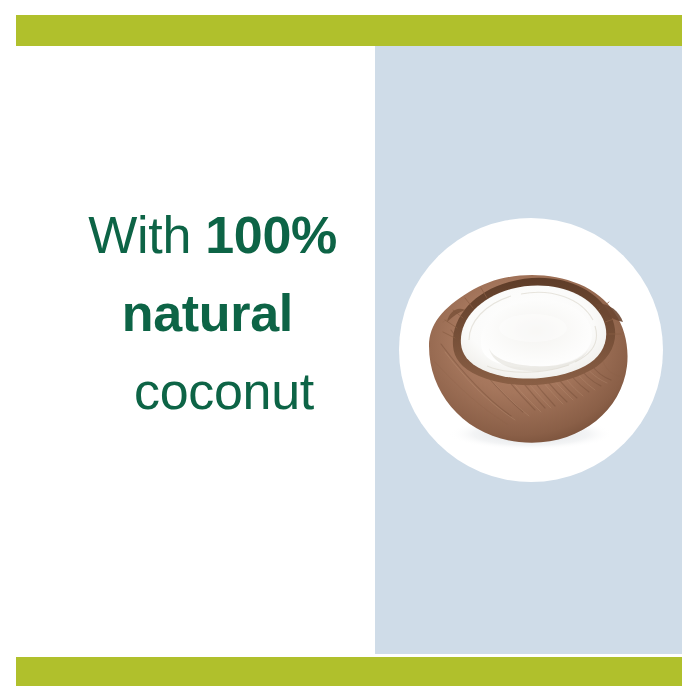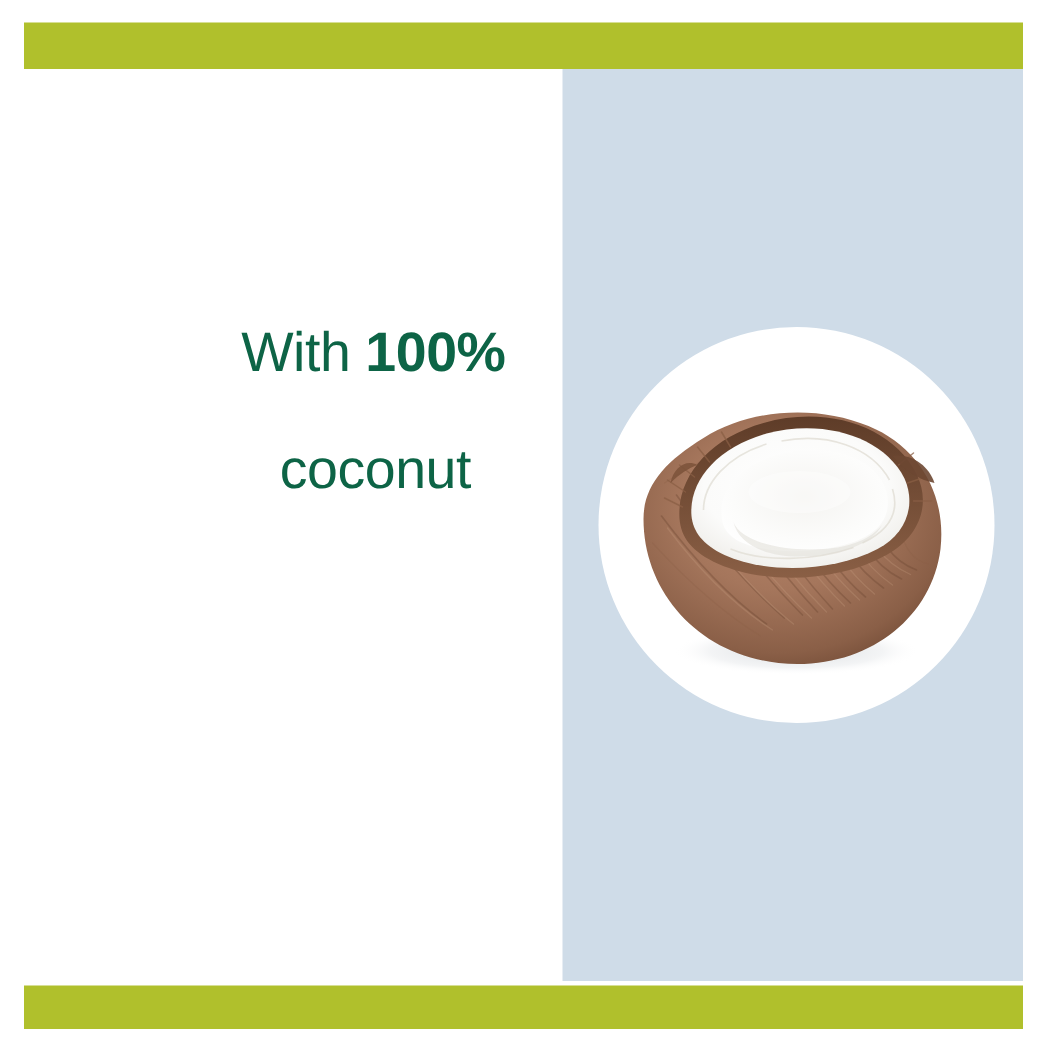--- a/index.html
+++ b/index.html
@@ -62,21 +62,21 @@
     top: 196px;
     width: 300px;
     text-align: right;
     color: #0d6446;
     line-height: 78px;
     letter-spacing: -0.3px;
   }
   #headline .line {
     display: block;
     white-space: nowrap;
-    font-size: 37px;
+    font-size: 52px;
   }
   #headline .light {
     font-weight: 300;
   }
   #headline .bold {
     font-weight: 700;
   }
   #headline .line-1 { padding-right: 1px; }
   #headline .line-2 { padding-right: 45px; }
   #headline .line-3 { padding-right: 24px; }
@@ -107,20 +107,21 @@
 <div id="banner">
 
   <div class="panel-white"></div>
   <div class="panel-blue"></div>
 
   <div class="bar-green top"></div>
   <div class="bar-green bottom"></div>
 
   <div id="headline">
     <span class="line line-1"><span class="light">With </span><span class="bold">100%</span></span>
+    <span class="line line-2 bold">natural</span>
     <span class="line line-3 light">coconut</span>
   </div>
 
   <div id="product-circle">
     <svg id="coconut-art" viewBox="0 0 264 264" xmlns="http://www.w3.org/2000/svg">
       <defs>
         <radialGradient id="huskGrad" cx="45%" cy="38%" r="72%">
           <stop offset="0%" stop-color="#b9866a"></stop>
           <stop offset="45%" stop-color="#a5765c"></stop>
           <stop offset="80%" stop-color="#8a5f47"></stop>

